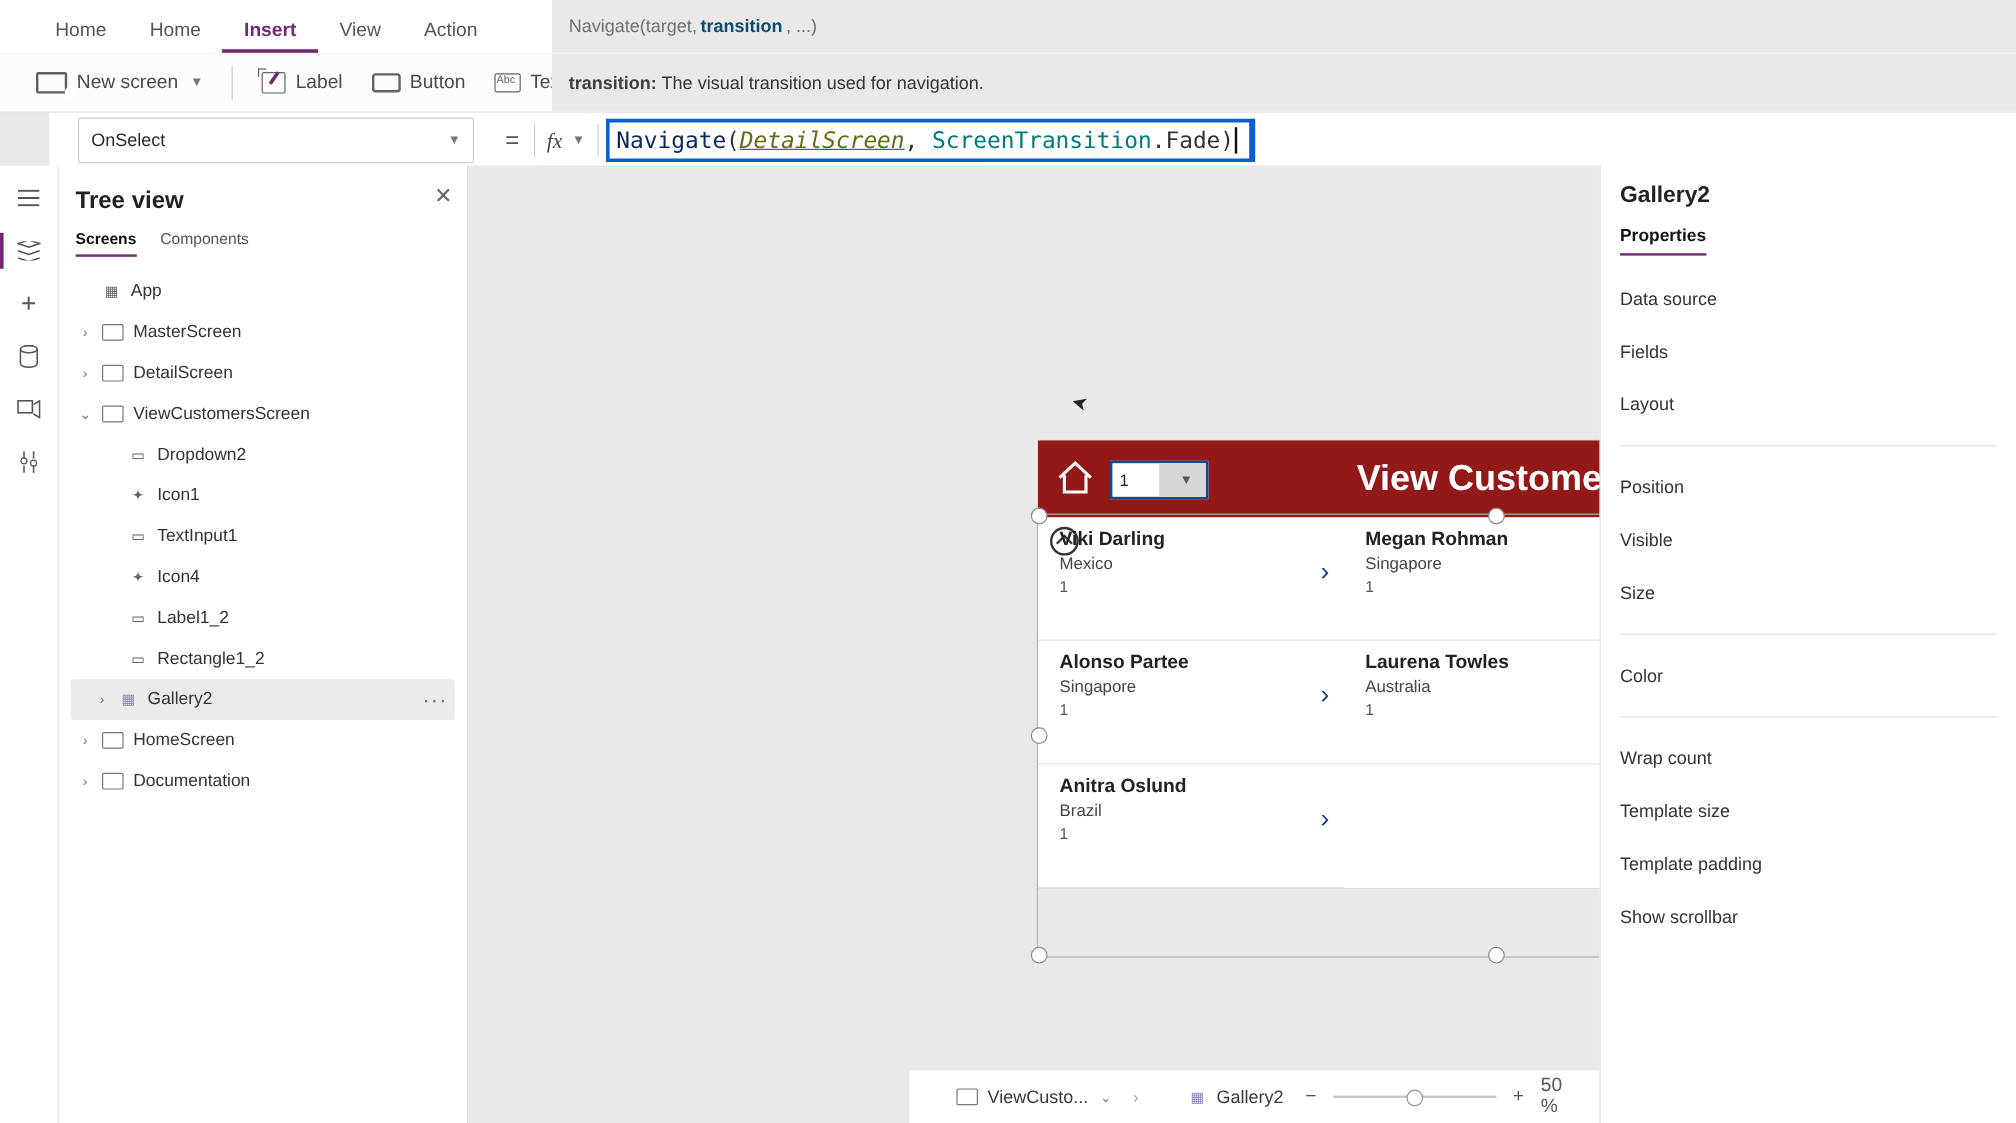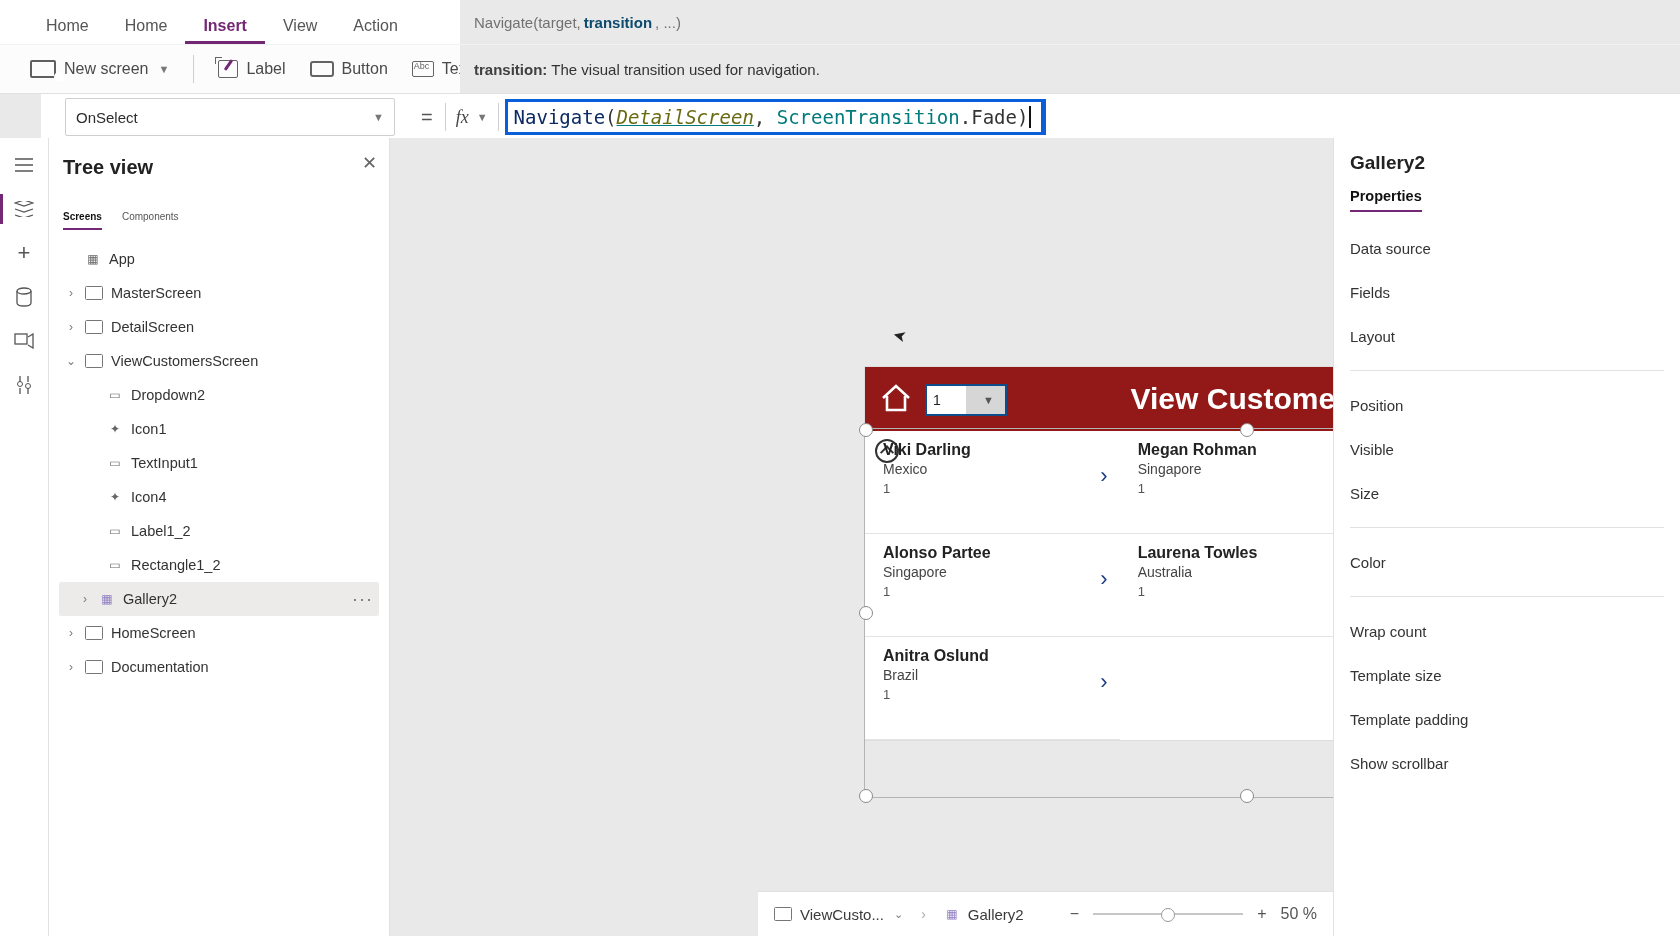--- a/index.html
+++ b/index.html
@@ -71,21 +71,21 @@
   .main{position:absolute;top:138px;bottom:0;left:0;right:0;display:flex;}
   .rail{width:48px;background:#fff;border-right:1px solid var(--border);display:flex;flex-direction:column;align-items:center;gap:26px;padding-top:18px;}
   .rail .ri{width:22px;height:18px;color:#555;display:flex;align-items:center;justify-content:center;position:relative;}
   .ri.active::after{content:"";position:absolute;left:-13px;top:-6px;bottom:-6px;width:3px;background:var(--purple);}
   svg{display:block;}
 
   .tree{width:320px;background:#fff;border-right:1px solid var(--border);display:flex;flex-direction:column;padding:12px 10px 0 10px;position:relative;}
   .tree h2{margin:6px 4px 12px;font-size:20px;font-weight:600;color:#222;}
   .tree .close{position:absolute;right:12px;top:14px;font-size:18px;color:#666;cursor:pointer;}
   .tree .tabs{display:flex;gap:20px;padding-left:4px;margin-bottom:12px;}
-  .tree .ttab{font-size:10px;color:#555;padding-bottom:6px;margin-top:20px;}
+  .tree .ttab{font-size:13px;color:#555;padding-bottom:6px;}
   .tree .ttab.active{color:#111;font-weight:600;border-bottom:2px solid var(--purple);}
   .search{height:36px;margin:0 2px 14px;border:1px solid var(--border2);border-radius:2px;display:flex;align-items:center;padding:0 10px;gap:10px;color:#888;}
   .node{display:flex;align-items:center;gap:8px;height:34px;padding:0 6px;font-size:14.5px;color:#333;border-radius:2px;cursor:default;}
   .node .exp{width:12px;text-align:center;color:#7a7a7a;font-size:12px;}
   .node.sel{background:var(--sel);}
   .more{margin-left:auto;color:#717171;font-size:18px;letter-spacing:1px;}
   .ind1{padding-left:20px;} .ind2{padding-left:48px;}
   .sq{width:16px;height:12px;border:1.5px solid #767676;border-radius:1.5px;display:inline-block;}
   .tiny{width:16px;height:14px;display:inline-flex;align-items:center;justify-content:center;color:#666;font-size:12px;}
 
@@ -118,21 +118,21 @@
   .row2 .cell{height:92px;}
   .row3{display:grid;grid-template-columns:1fr 1fr 1fr;}
   .row3 .cell{height:92px;border-bottom:none;}
   .row3 .cell:first-child{border-bottom:1px solid #e4e4e4;}
   .app .desel-dot{position:absolute;left:10px;top:72px;width:20px;height:20px;border:2px solid #333;border-radius:50%;display:flex;align-items:center;justify-content:center;}
   .app .desel-dot::after{content:"";width:8px;height:8px;border-top:2px solid #333;border-right:2px solid #333;transform:rotate(-45deg) translate(-1px,1px);}
 
   
   .crumbs{position:absolute;left:368px;right:0;bottom:0;height:44px;background:#fff;border-top:1px solid var(--border);display:flex;align-items:center;padding:0 16px;gap:18px;justify-content:space-between;}
   .crumbs .left{display:flex;align-items:center;gap:18px;}
-  .bc{display:flex;align-items:center;gap:8px;color:#3a3a3a;font-size:15px;}
+  .bc{display:flex;align-items:center;gap:8px;color:#3a3a3a;font-size:15px;margin-left:23px;}
   .zoom{display:flex;align-items:center;gap:14px;color:#555;font-size:16px;}
   .zoom .track{width:150px;height:2px;background:#c7c7c7;position:relative;}
   .zoom .track::after{content:"";position:absolute;left:50%;top:-5px;width:12px;height:12px;border-radius:50%;border:1px solid #9a9a9a;background:#fff;transform:translateX(-50%);}
 
   
   .props{width:314px;background:#fff;border-left:1px solid var(--border);padding:14px 16px 0;position:relative;}
   .props h3{margin:0 0 14px;font-size:19px;font-weight:600;color:#222;}
   .props .ptab{font-size:14.5px;font-weight:600;color:#111;padding-bottom:6px;border-bottom:2px solid var(--purple);display:inline-block;margin-bottom:14px;}
   .prow{height:44px;display:flex;align-items:center;font-size:15px;color:#333;}
   .psep{height:1px;background:var(--border);margin:12px 0;}

